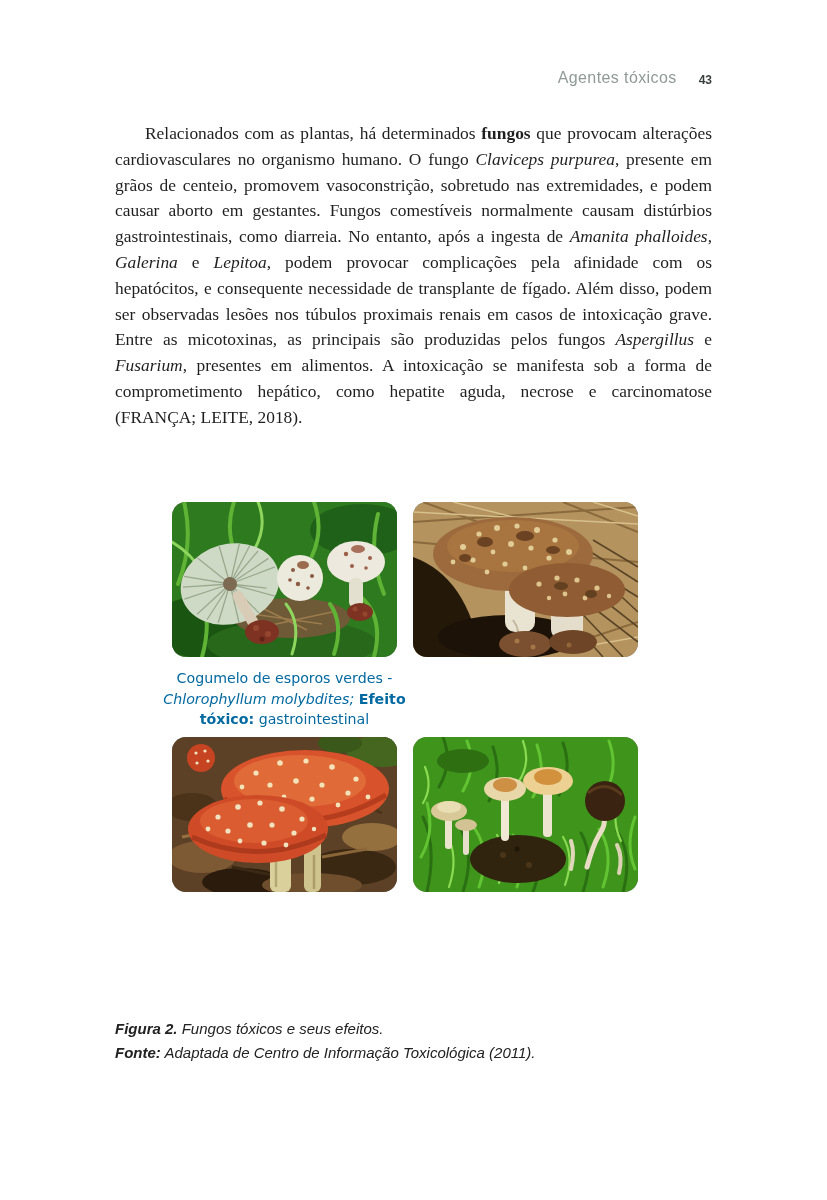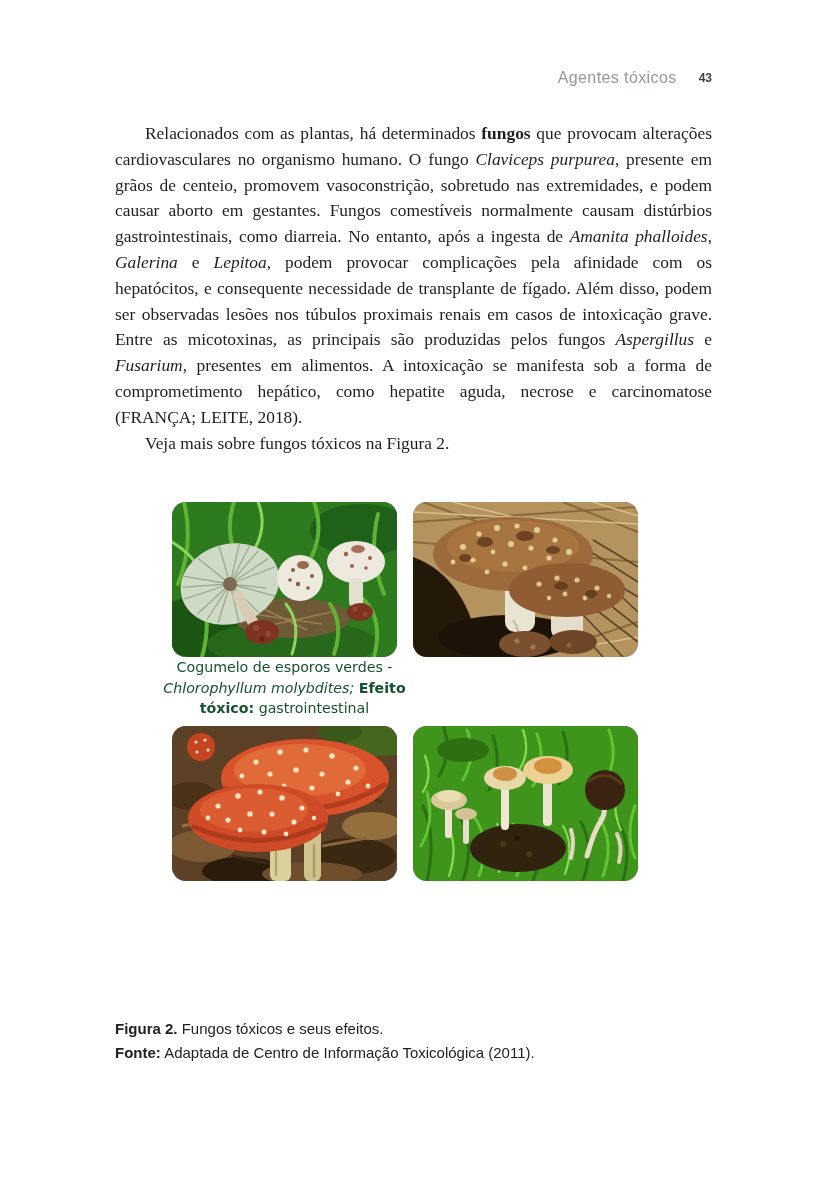--- a/index.html
+++ b/index.html
@@ -4,21 +4,21 @@
 <style>
   * { margin:0; padding:0; box-sizing:border-box; }
   html,body { background:#ffffff; }
   .page {
     position:relative; width:827px; height:1200px; margin:0 auto;
     background:#ffffff; overflow:hidden;
     font-family:"Liberation Sans", sans-serif; color:#1f1f1f;
   }
   .running-head {
     position:absolute; top:69px; right:115px;
-    display:flex; align-items:center; gap:22px;
+    display:flex; align-items:flex-end; gap:22px;
   }
   .running-head .head-label { font-size:16px; color:#8f9a97; letter-spacing:.4px; }
   .running-head .head-page  { font-size:12px; font-weight:700; color:#3a403e; }
 
   .body-block {
     position:absolute; left:115px; top:121px; width:597px;
     font-size:17.4px; line-height:25.8px; text-align:justify; color:#1f1f1f;font-family:Liberation Serif, serif;
   }
   .para { text-indent:30px; }
 
@@ -27,43 +27,42 @@
     display:grid; grid-template-columns:225px 225px;
     column-gap:16px; row-gap:7px;
   }
   .cell { display:flex; flex-direction:column; align-items:center; }
   .photo {
     width:225px; height:155px; border-radius:14px; overflow:hidden;
     flex:0 0 auto; background:#777;
   }
   .photo svg { display:block; }
   .cell-caption {
-    margin:0 -16px 0; width:257px; text-align:center;
+    margin:11px -16px 0; width:257px; text-align:center;
     font-family:"DejaVu Sans", sans-serif;
-    font-size:14.2px; line-height:20.5px; color:#14532d;
+    font-size:14.2px; line-height:20.5px; color:#0369a1;
   }
   .figcaption-block {
     position:absolute; left:115px; top:1017px; width:597px;
-    font-size:15px; line-height:23.5px; color:#222222;
+    font-size:15px; line-height:23.5px; color:#222222;font-style:italic;
   }
   .figcaption-block b { font-weight:700; }
 </style>
 </head>
 <body>
 
 <div class="page">
 
   <div class="running-head">
     <span class="head-label">Agentes tóxicos</span>
     <span class="head-page">43</span>
   </div>
 
   <div class="body-block">
     <p class="para"><span>Relacionados com as plantas, há determinados </span><span style="font-weight: 700;">fungos</span><span> que provocam alterações cardiovasculares no organismo humano. O fungo </span><span style="font-style: italic;">Claviceps purpurea</span><span>, presente em grãos de centeio, promovem vasoconstrição, sobretudo nas extremidades, e podem causar aborto em gestantes. Fungos comestíveis normalmente causam distúrbios gastrointestinais, como diarreia. No entanto, após a ingesta de </span><span style="font-style: italic;">Amanita phalloides</span><span>, </span><span style="font-style: italic;">Galerina</span><span> e </span><span style="font-style: italic;">Lepitoa</span><span>, podem provocar complicações pela afinidade com os hepatócitos, e consequente necessidade de transplante de fígado. Além disso, podem ser observadas lesões nos túbulos proximais renais em casos de intoxicação grave. Entre as micotoxinas, as principais são produzidas pelos fungos </span><span style="font-style: italic;">Aspergillus</span><span> e </span><span style="font-style: italic;">Fusarium</span><span>, presentes em alimentos. A intoxicação se manifesta sob a forma de comprometimento hepático, como hepatite aguda, necrose e carcinomatose (FRANÇA; LEITE, 2018).</span></p>
-    <p class="para"><span>Veja mais sobre fungos tóxicos na Figura 2.</span></p>
   </div>
 
   <div class="figure-block">
     <div class="figure-grid">
 
       <div class="cell">
         <div class="photo">
           <svg viewBox="0 0 225 155" width="225" height="155" xmlns="http://www.w3.org/2000/svg">
             <rect width="225" height="155" fill="#2e7a1f"></rect>
             <ellipse cx="40" cy="125" rx="65" ry="32" fill="#1b5512"></ellipse>

